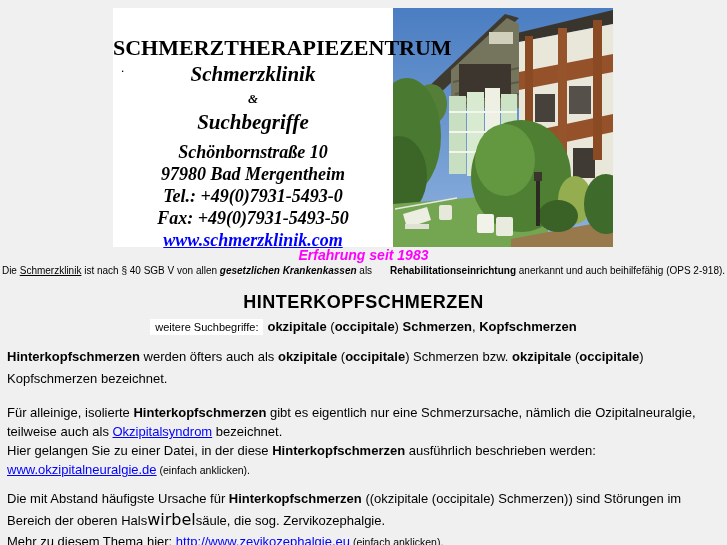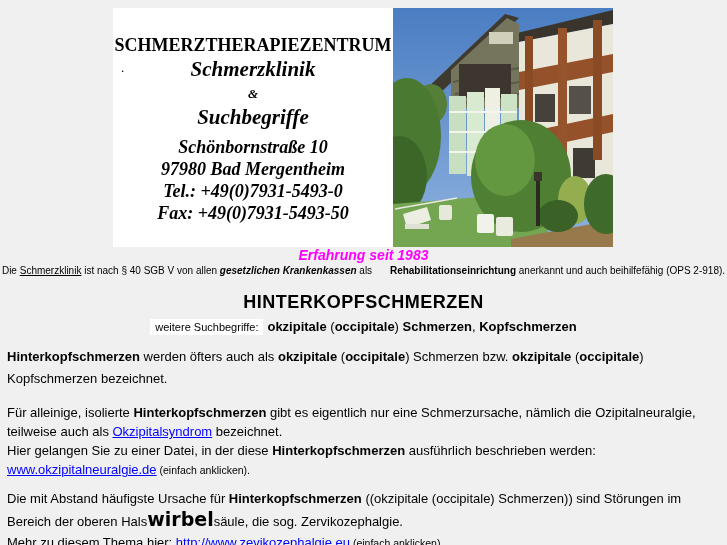--- a/index.html
+++ b/index.html
@@ -6,21 +6,21 @@
   body {
     margin:0; width:727px; height:545px; overflow:hidden;
     font-family:"Liberation Sans", sans-serif; color:#000;
   }
   .header-row { margin:8px 0 0 113px; display:flex; height:239px; }
   .clinic-box {
     width:280px; height:239px; background:#ffffff; text-align:center;
     font-family:"Liberation Serif", serif; position:relative; flex:none;
   }
   .stray-dot { position:absolute; left:8px; top:52px; font-size:13px; }
-  .h-title { padding-top:27px; font-size:18px; font-weight:bold; letter-spacing:0px; white-space:nowrap; }
+  .h-title { padding-top:27px; font-size:22px; font-weight:bold; letter-spacing:0px; white-space:nowrap; }
   .h-clinic { font-size:21px; font-weight:bold; font-style:italic; margin-top:1px; }
   .h-amp { font-size:13px; font-weight:bold; font-style:italic; margin-top:4px; }
   .h-praxis { font-size:21px; font-weight:bold; font-style:italic; margin-top:3px; }
   .h-addr { margin-top:6px; font-size:18px; font-weight:bold; font-style:italic; line-height:22px;font-family:Liberation Serif, serif; }
   .h-site {
     display:block; font-size:18px; font-weight:bold; font-style:italic;
     color:#0000ff; text-decoration:underline; line-height:22px; cursor:pointer;
   }
   .photo-wrap { width:220px; height:239px; flex:none; }
   .photo-wrap svg { display:block; }
@@ -39,39 +39,40 @@
   .kw-label { background:#ffffff; font-size:11px; padding:2px 5px; margin-right:4px;text-align:center; }
   .kw-b { font-weight:bold; }
 
   .para { margin:0 12px 0 7px; font-size:13px; }
   .p1 { margin-top:12px; line-height:22px; }
   .p2 { margin-top:13px; line-height:19px; }
   .p3 { margin-top:8px;  line-height:21px; }
   .b { font-weight:bold; }
   a.blue { color:#0000ff; text-decoration:underline; cursor:pointer; }
   .small { font-size:10.5px; }
-  .altfont { font-family:"DejaVu Sans", sans-serif; font-size:19px;font-weight:bold; }
+  .altfont { font-family:"DejaVu Sans", sans-serif; font-size:16px; }
 </style>
 </head>
 <body>
 
 <div>
 
   <div class="header-row">
     <div class="clinic-box">
       <div class="h-title">SCHMERZTHERAPIEZENTRUM</div>
       <span class="stray-dot">.</span>
       <div class="h-clinic">Schmerzklinik</div>
       <div class="h-amp">&amp;</div>
       <div class="h-praxis">Suchbegriffe</div>
       <div class="h-addr">
         <div>Schönbornstraße 10</div>
         <div>97980 Bad Mergentheim</div>
         <div>Tel.: +49(0)7931-5493-0</div>
         <div>Fax: +49(0)7931-5493-50</div>
+        <a class="h-site" href="#">www.schmerzklinik.com</a>
       </div>
     </div>
 
     <div class="photo-wrap">
       <svg viewBox="0 0 220 239" width="220" height="239" preserveAspectRatio="none">
         <defs>
           <linearGradient id="sky" x1="0" y1="0" x2="0" y2="1">
             <stop offset="0" stop-color="#4a7dc2"></stop>
             <stop offset="1" stop-color="#8fb2de"></stop>
           </linearGradient>

